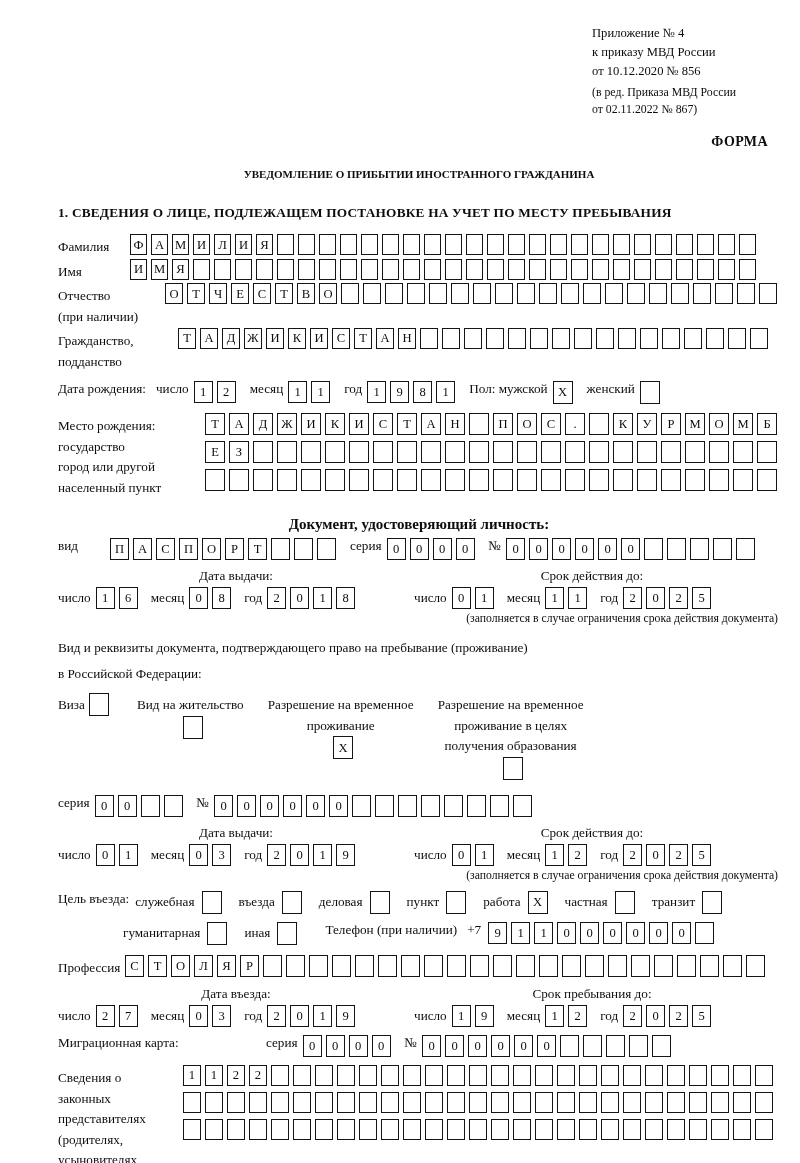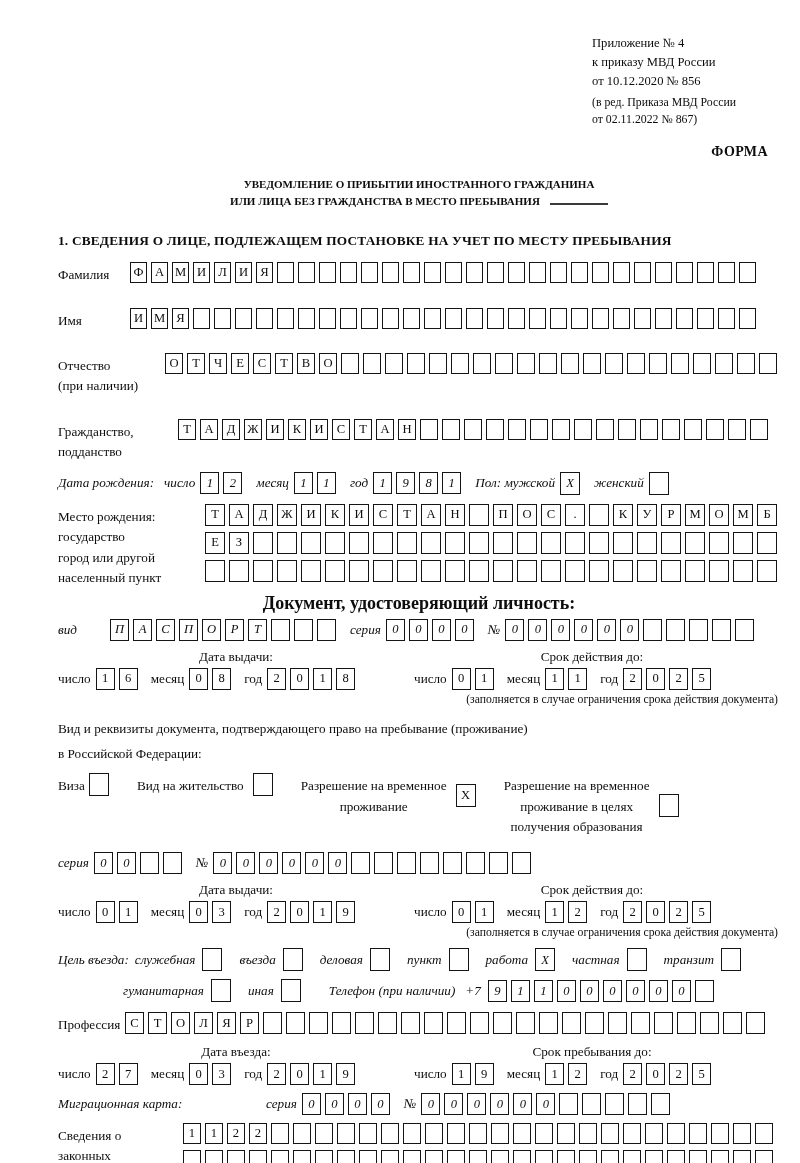--- a/index.html
+++ b/index.html
@@ -3,21 +3,21 @@
 <meta charset="utf-8">
 <style>
   * { box-sizing: border-box; }
   html, body { margin: 0; padding: 0; }
   body {
     width: 800px; height: 1163px; overflow: hidden;
     background: #ffffff; color: #0d0d0d;
     font-family: "Liberation Serif", serif;
     font-size: 13.2px;
   }
-  .page { width: 800px; height: 1149px; padding: 34px 20px 0 58px; }
+  .page { width: 800px; height: 1149px; padding: 24px 20px 0 58px; }
   .pre { white-space: pre-line; }
 
   
   .hdr-block { width: 186px; margin-left: auto; margin-right: 2px; font-size: 12.6px; line-height: 1.5; }
   .hdr-edition { font-size: 11.8px; margin-top: 3px; line-height: 1.45; }
   .forma { text-align: right; font-weight: bold; font-size: 14px; margin: 16px 12px 0 0; letter-spacing: .4px; }
 
   
   .title { text-align: center; font-weight: bold; font-size: 11px; line-height: 1.6; margin-top: 16px; }
   .tline { display: inline-block; width: 58px; border-bottom: 2.2px solid #3a3a3a; margin-left: 10px; }
@@ -30,51 +30,51 @@
     width: 19px; height: 22px; margin-right: 4px;
     border: 1.6px solid #151515; background: #fff;
     font-size: 12.6px; line-height: 1;
   }
   .cells.sm .cell { width: 17px; height: 21px; }
   .cells.md .cell { width: 18px; height: 21px; }
   .cells.xl .cell { width: 20px; height: 22px; }
   .cells.cb .cell { width: 20px; height: 23px; }
 
   
-  .frow { display: flex; align-items: flex-start; margin-top: 22px; }
-  .frow.center { align-items: center; font-style: italic; }
+  .frow { display: flex; align-items: flex-start; margin-top: 1px; }
+  .frow.center { align-items: flex-start; }
   .flabel { flex: none; padding-top: 3px; line-height: 1.55; }
   .w72 { width: 72px; } .w107 { width: 107px; } .w120 { width: 120px; }
   .w147 { width: 147px; } .w125 { width: 125px; } .w67 { width: 67px; }
   .stack > .cells { display: flex; margin-bottom: 6px; }
   .stack > .cells:last-child { margin-bottom: 0; }
 
   .inline-lbl { margin: 0 5px 0 10px; flex: none; }
   .inline-lbl.first { margin-left: 0; }
 
-  .doc-heading { text-align: center; font-weight: bold; font-size: 18px; margin-top: 4px; }
+  .doc-heading { text-align: center; font-weight: bold; font-size: 15px; margin-top: 18px; }
 
   
   .date-block { margin-top: 8px; }
   .date-cols { display: flex; }
   .date-col { width: 356px; }
   .date-head { text-align: center; margin-bottom: 3px; }
   .date-fields { display: flex; align-items: center; }
   .date-fields .dlbl { margin-right: 5px; }
   .date-fields .gap { margin-left: 9px; }
   .date-note { font-size: 11.7px; text-align: right; margin-top: 3px; padding-right: 2px; }
 
   
   .res-intro { margin-top: 10px; line-height: 1.95; }
   .opts-row { display: flex; align-items: flex-start; margin-top: 6px; }
   .opt { display: flex; align-items: center; }
   .opt .opt-label { line-height: 1.55; padding-top: 3px; }
   .opt .cells { margin-left: 9px; }
   .opt.ctr .opt-label { text-align: center; }
-  .opt + .opt { margin-left: 24px; }
+  .opt + .opt { margin-left: 24px; flex-direction: column; }
 
   
   .popt { display: inline-flex; align-items: center; flex: none; }
   .popt .cells { margin-left: 7px; }
   .popt + .popt { margin-left: 13px; }
   .purpose2 { padding-left: 65px; }
   .phone-lbl { margin: 0 10px 0 24px; }
   .plus7 { margin-right: 7px; }
 </style>
 </head>
@@ -86,21 +86,20 @@
     <div class="pre">Приложение № 4
 к приказу МВД России
 от 10.12.2020 № 856</div>
     <div class="pre hdr-edition">(в ред. Приказа МВД России
 от 02.11.2022 № 867)</div>
   </div>
   <div class="forma">ФОРМА</div>
 
   <div class="title">
     <div>УВЕДОМЛЕНИЕ О ПРИБЫТИИ ИНОСТРАННОГО ГРАЖДАНИНА</div>
-    <div><span>ИЛИ ЛИЦА БЕЗ ГРАЖДАНСТВА В МЕСТО ПРЕБЫВАНИЯ</span><span class="tline"></span></div>
   </div>
 
   <div class="sec-heading">1. СВЕДЕНИЯ О ЛИЦЕ, ПОДЛЕЖАЩЕМ ПОСТАНОВКЕ НА УЧЕТ ПО МЕСТУ ПРЕБЫВАНИЯ</div>
 
   <div class="frow" style="margin-top:13px">
     <div class="flabel w72">Фамилия</div>
     <div class="cells sm">
         <span class="cell">Ф</span>
         <span class="cell">А</span>
         <span class="cell">М</span>

